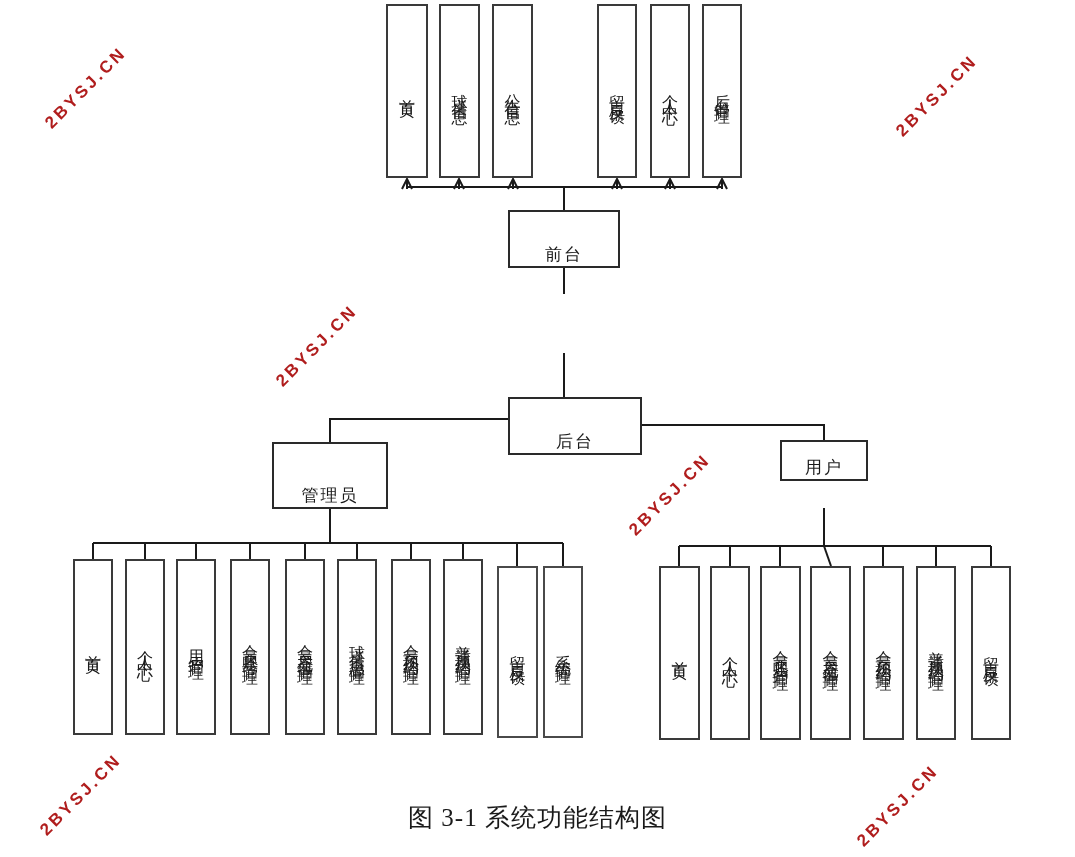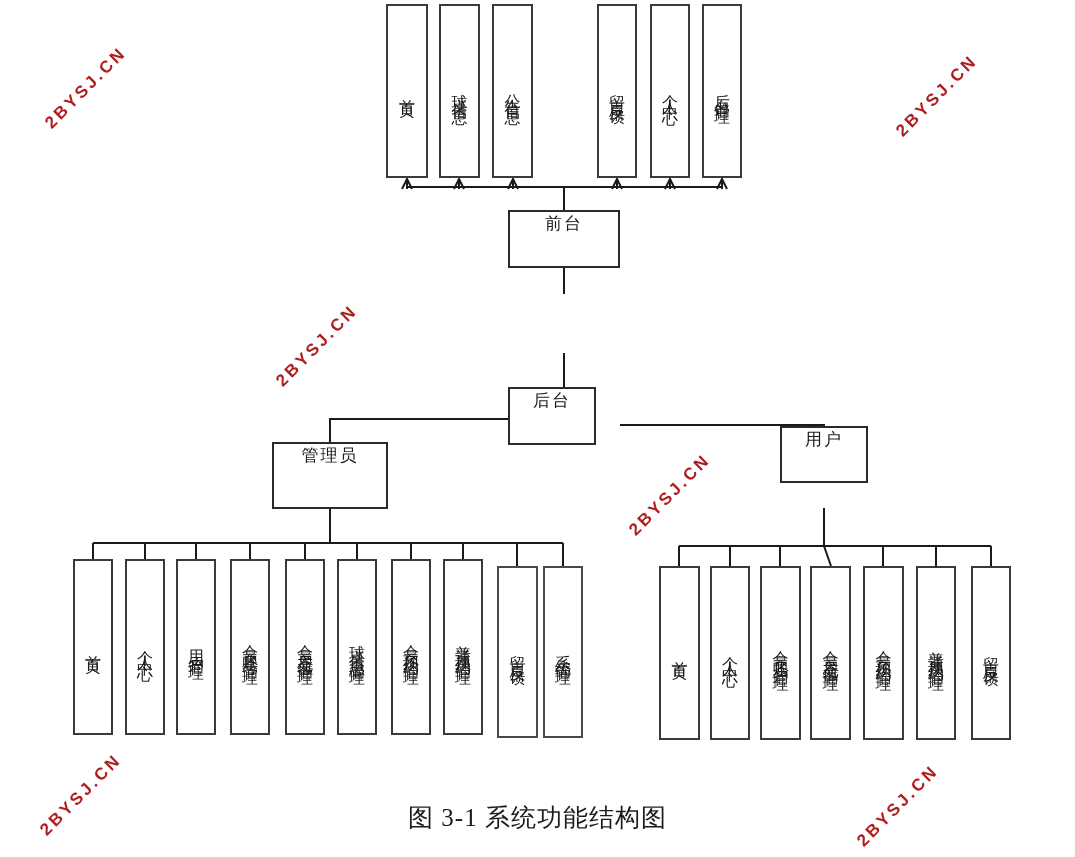--- a/index.html
+++ b/index.html
@@ -11,21 +11,21 @@
   .vbox{
     position:absolute;z-index:2;background:#ffffff;border:2px solid #3a3a3a;
     display:flex;align-items:center;justify-content:center;box-sizing:border-box;
   }
   .vbox span{
     writing-mode:vertical-rl;text-orientation:upright;
     font-size:16px;letter-spacing:5px;line-height:1;white-space:nowrap;
   }
   .hbox{
     position:absolute;z-index:2;background:#ffffff;border:2px solid #2a2a2a;
-    display:flex;align-items:flex-start;justify-content:center;box-sizing:border-box;
+    display:flex;align-items:flex-end;justify-content:center;box-sizing:border-box;
     font-size:17px;letter-spacing:2px;white-space:nowrap;
   }
   .watermark{
     position:absolute;z-index:3;
     transform:translate(-50%,-50%) rotate(-45deg);
     font-family:"Liberation Sans","DejaVu Sans",sans-serif;
     font-weight:bold;font-size:17px;letter-spacing:3px;white-space:nowrap;
   }
   .caption{
     position:absolute;left:0;top:801px;width:1075px;z-index:2;
@@ -95,27 +95,27 @@
   <div class="vbox" style="left:650px;top:4px;width:40px;height:174px">
       <span>个人中心</span>
     </div>
   <div class="vbox" style="left:702px;top:4px;width:40px;height:174px">
       <span>后台管理</span>
     </div>
 
   <div class="hbox" style="left:508px;top:210px;width:112px;height:58px">
       <span>前台</span>
     </div>
-  <div class="hbox" style="left:508px;top:387px;width:88px;height:58px">
+  <div class="hbox" style="left:508px;top:397px;width:134px;height:58px">
       <span>后台</span>
     </div>
   <div class="hbox" style="left:272px;top:442px;width:116px;height:67px">
       <span>管理员</span>
     </div>
-  <div class="hbox" style="left:780px;top:426px;width:88px;height:57px">
+  <div class="hbox" style="left:780px;top:440px;width:88px;height:41px">
       <span>用户</span>
     </div>
 
   <div class="vbox" style="left:73px;top:559px;width:40px;height:176px">
       <span>首页</span>
     </div>
   <div class="vbox" style="left:125px;top:559px;width:40px;height:176px">
       <span>个人中心</span>
     </div>
   <div class="vbox" style="left:176px;top:559px;width:40px;height:176px">

